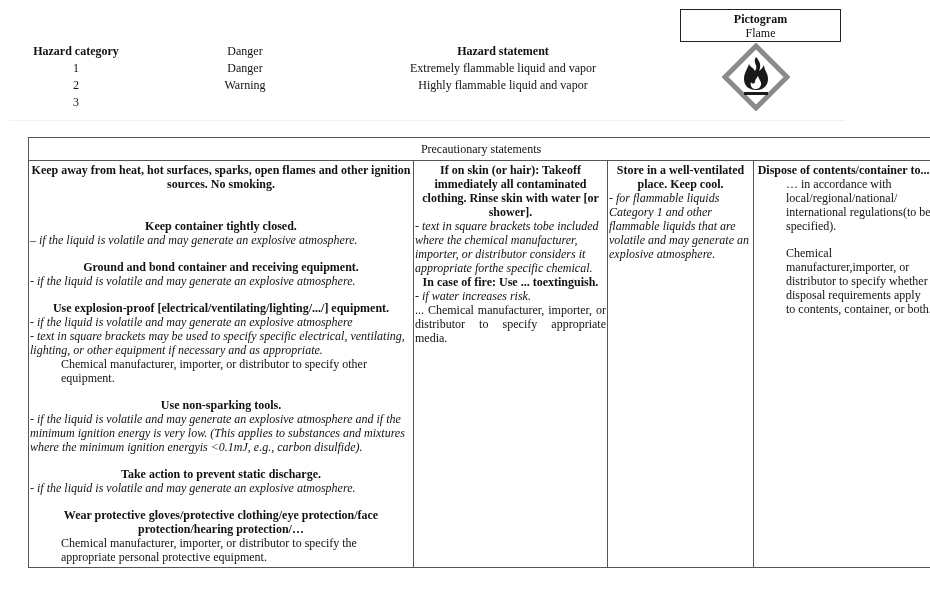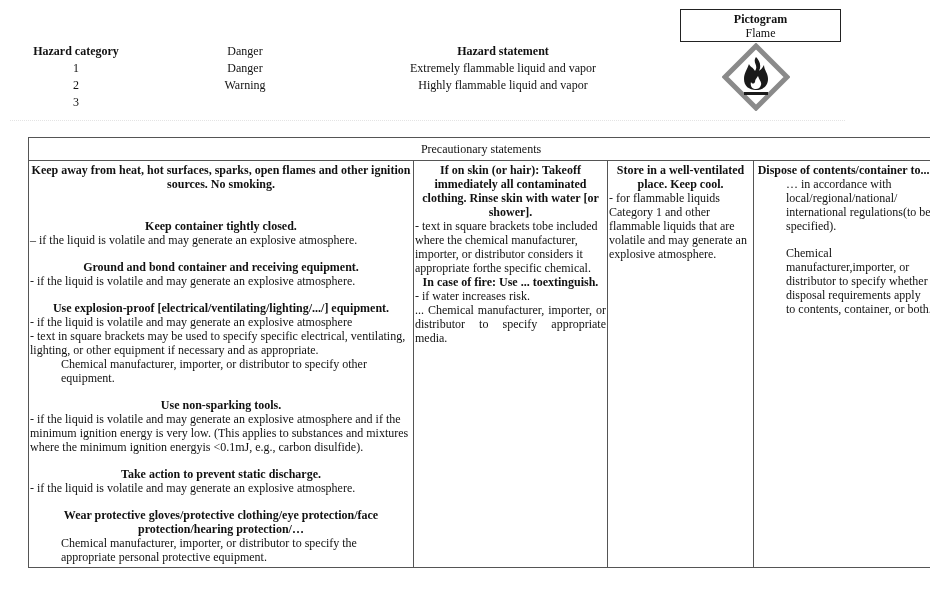--- a/index.html
+++ b/index.html
@@ -31,21 +31,21 @@
     position: absolute; left: 28px; top: 137px; width: 905px;
     border-collapse: collapse; table-layout: fixed; font-size: 12px;
   }
   table.prec td, table.prec th {
     border: 1px solid #555; vertical-align: top; padding: 0 1px;
   }
   .cap { text-align: center; font-weight: normal; height: 22px; line-height: 22px; }
   .colh { font-weight: bold; text-align: center; height: 21px; line-height: 21px; }
   .cell { line-height: 14px; padding-top: 2px !important; padding-bottom: 3px !important; }
   .b { font-weight: bold; display: block; text-align: center; }
-  .i { display: block; }
+  .i { font-style: italic; display: block; }
   .n { display: block; margin-left: 31px; }
   .j { display: block; text-align: justify; }
   .gap { height: 13px; }
   .gap-lg { height: 28px; }
 </style>
 </head>
 <body>
 
 <div class="hz-col" id="col-cat">
   <div class="hz-head">Hazard category</div>

